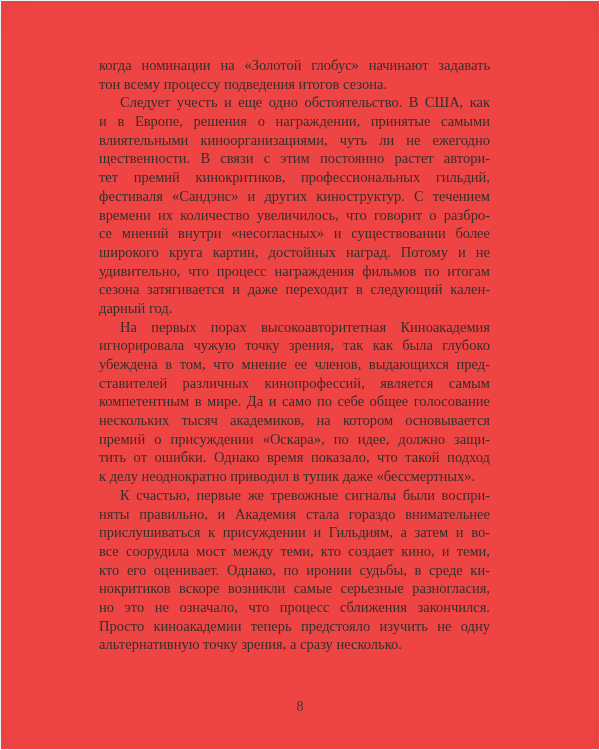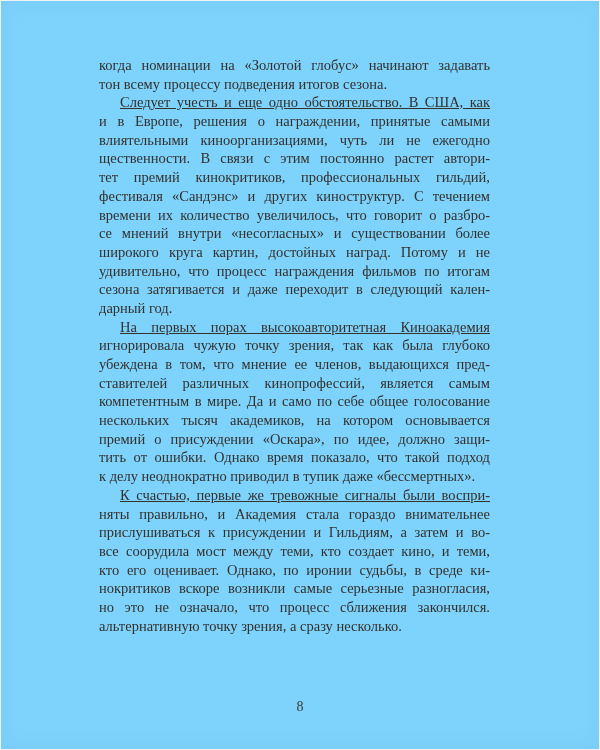--- a/index.html
+++ b/index.html
@@ -10,21 +10,21 @@
     width: 600px;
     height: 750px;
     background: #ffffff;
     font-family: "Liberation Serif", "DejaVu Serif", serif;
     overflow: hidden;
   }
   .book-page {
     position: relative;
     width: 600px;
     height: 750px;
-    background: #7dd3fc;
+    background: #ef4444;
     overflow: hidden;
     
     box-shadow: inset 0 0 0 1px #f2f2f2, inset 0 0 26px rgba(0,0,0,0.045);
   }
   .text-block {
     position: absolute;
     left: 99px;
     top: 56px;
     width: 391px;
     color: #34302c;
@@ -40,21 +40,20 @@
     height: 18.7px;
     overflow: hidden;
     text-align: justify;
     text-align-last: justify;
   }
   .line.last {
     text-align-last: left;
   }
   .line.indent {
     text-indent: 21px;
-    text-decoration: underline;
   }
   .page-number {
     position: absolute;
     left: 0;
     right: 0;
     top: 698px;
     text-align: center;
     color: #3b3733;
     font-size: 14px;
     line-height: 18px;
@@ -95,17 +94,18 @@
         <div class="line last">к делу неоднократно приводил в тупик даже «бессмертных».</div>
       </div>
       <div class="paragraph">
         <div class="line indent">К счастью, первые же тревожные сигналы были воспри-</div>
         <div class="line">няты правильно, и Академия стала гораздо внимательнее</div>
         <div class="line">прислушиваться к присуждении и Гильдиям, а затем и во-</div>
         <div class="line">все соорудила мост между теми, кто создает кино, и теми,</div>
         <div class="line">кто его оценивает. Однако, по иронии судьбы, в среде ки-</div>
         <div class="line">нокритиков вскоре возникли самые серьезные разногласия,</div>
         <div class="line">но это не означало, что процесс сближения закончился.</div>
+        <div class="line">Просто киноакадемии теперь предстояло изучить не одну</div>
         <div class="line last">альтернативную точку зрения, а сразу несколько.</div>
       </div>
     </div>
   <div class="page-number">8</div>
 </div>
 
 </body></html>

